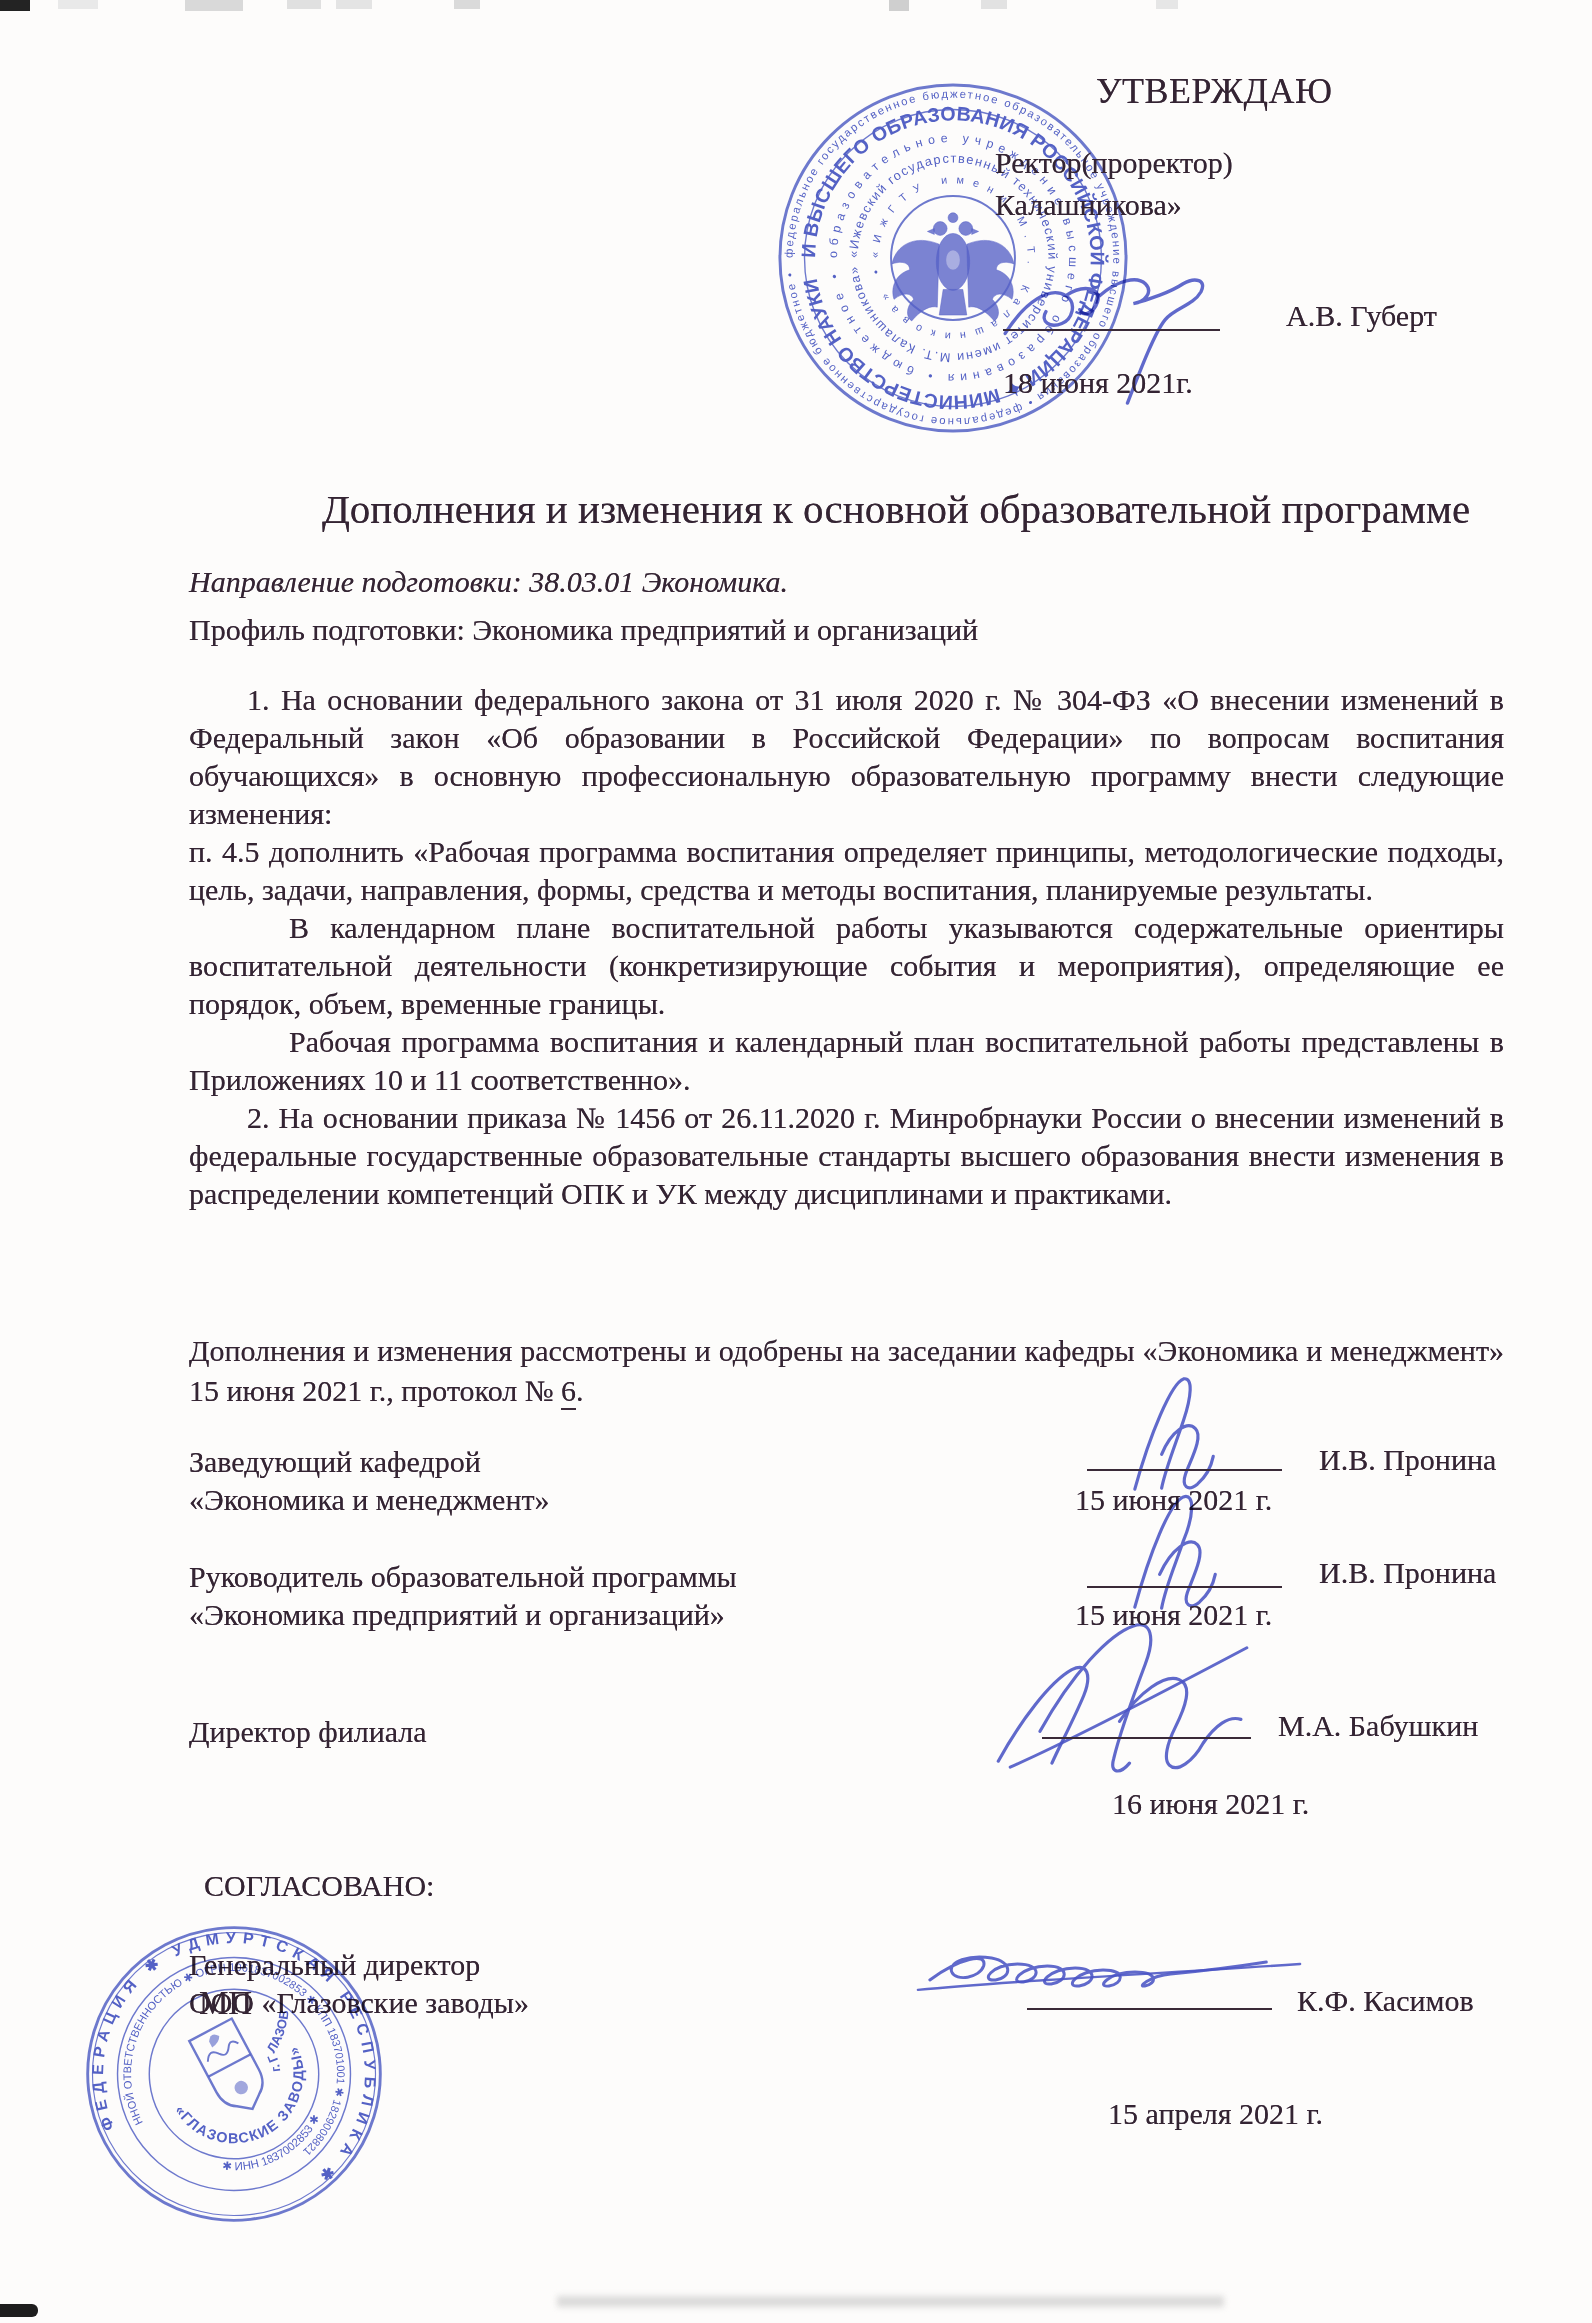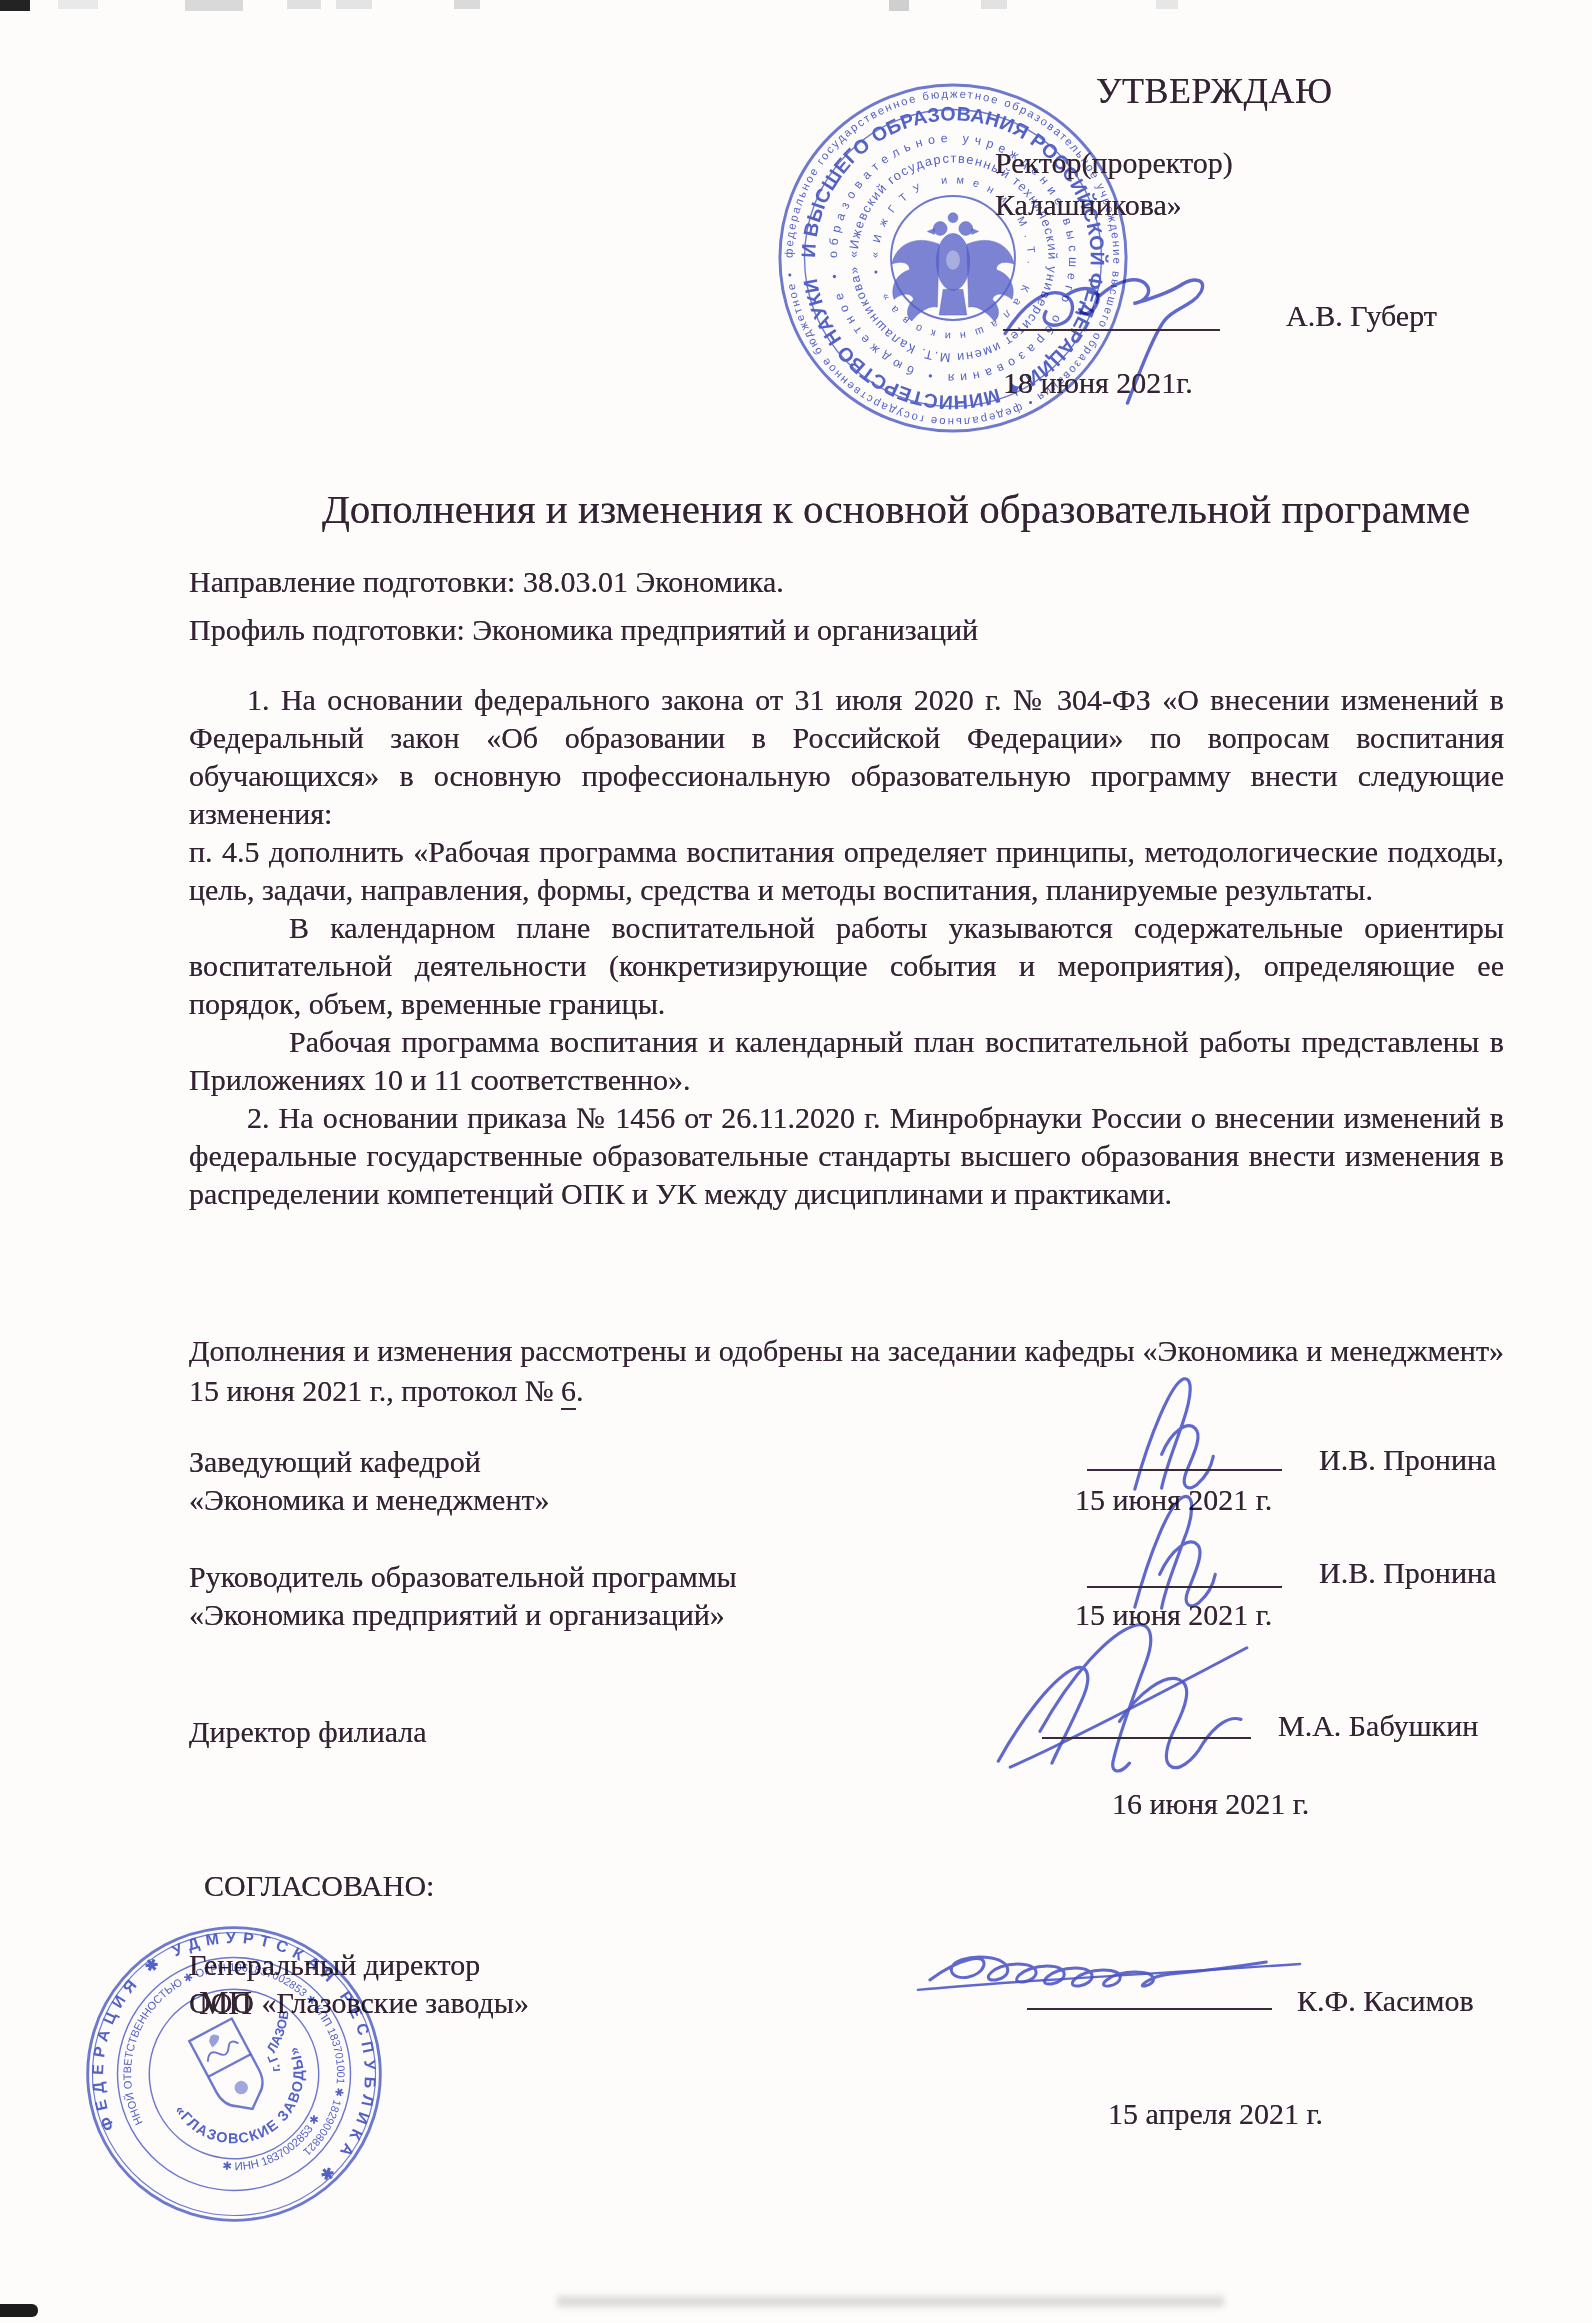--- a/index.html
+++ b/index.html
@@ -88,21 +88,21 @@
   </div>
   <svg class="abs sig" style="left:980px;top:244px;" width="279" height="169" viewBox="0 0 280 170">
     <path d="M25,90 C45,58 70,42 86,52 C98,60 92,76 82,80 C70,85 60,78 66,68 M86,52 C104,40 122,44 118,58 C114,70 102,74 100,66 M120,52 C138,36 158,32 166,40 C174,48 166,58 154,60 C170,56 192,48 204,40 C216,33 228,36 222,48 C214,62 196,64 186,76 C176,88 162,124 148,160" stroke-width="3.4"></path>
   </svg>
   <div class="abs sigline" style="left:1003px;top:329px;width:217px;"></div>
   <div class="abs txt" style="left:1286px;top:297px;">А.В. Губерт</div>
   <div class="abs txt" style="left:1003px;top:364px;">18 июня 2021г.</div>
 
   <div class="abs txt title" style="left:279px;top:490px;width:1234px;">Дополнения и изменения к основной образовательной программе</div>
 
-  <div class="abs txt" style="left:189px;top:563px;">Направление подготовки:  38.03.01 Экономика.</div>
+  <div class="abs txt" style="left:189px;top:563px;font-style:italic;">Направление подготовки:  38.03.01 Экономика.</div>
   <div class="abs txt" style="left:189px;top:601px;margin-top:10px;">Профиль подготовки: Экономика предприятий и организаций</div>
 
   <div class="abs txt flow body-block" style="left:189px;top:681px;">
     <p class="ind-sm">1.   На основании федерального закона от 31 июля 2020 г. № 304-ФЗ «О внесении изменений в Федеральный закон «Об образовании в Российской Федерации» по вопросам воспитания обучающихся» в основную профессиональную образовательную программу внести следующие изменения:</p>
     <p>п. 4.5 дополнить «Рабочая программа воспитания определяет принципы, методологические подходы, цель, задачи, направления, формы, средства и методы воспитания, планируемые результаты.</p>
     <p class="ind-lg">В календарном плане воспитательной работы указываются содержательные ориентиры воспитательной деятельности (конкретизирующие события и мероприятия), определяющие ее порядок, объем, временные границы.</p>
     <p class="ind-lg">Рабочая программа воспитания и календарный план воспитательной работы представлены в Приложениях 10 и 11 соответственно».</p>
     <p class="ind-sm">2. На основании приказа № 1456 от 26.11.2020 г. Минробрнауки России о внесении изменений в федеральные государственные образовательные стандарты высшего образования внести изменения в распределении компетенций ОПК и УК между дисциплинами и практиками.</p>
   </div>
 

